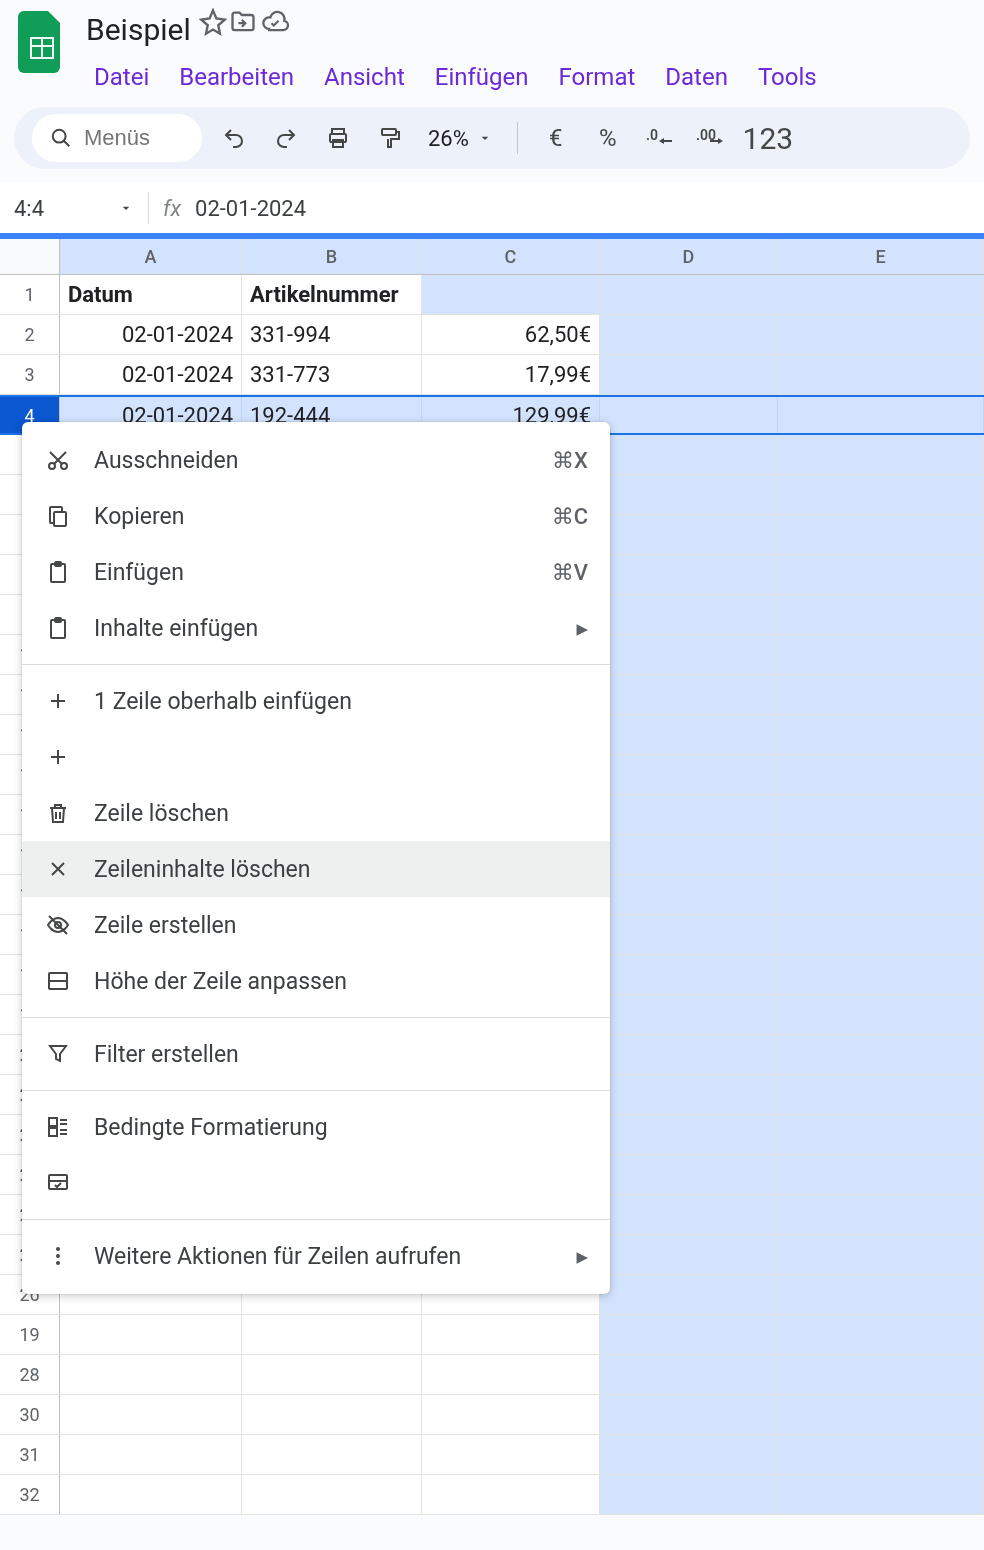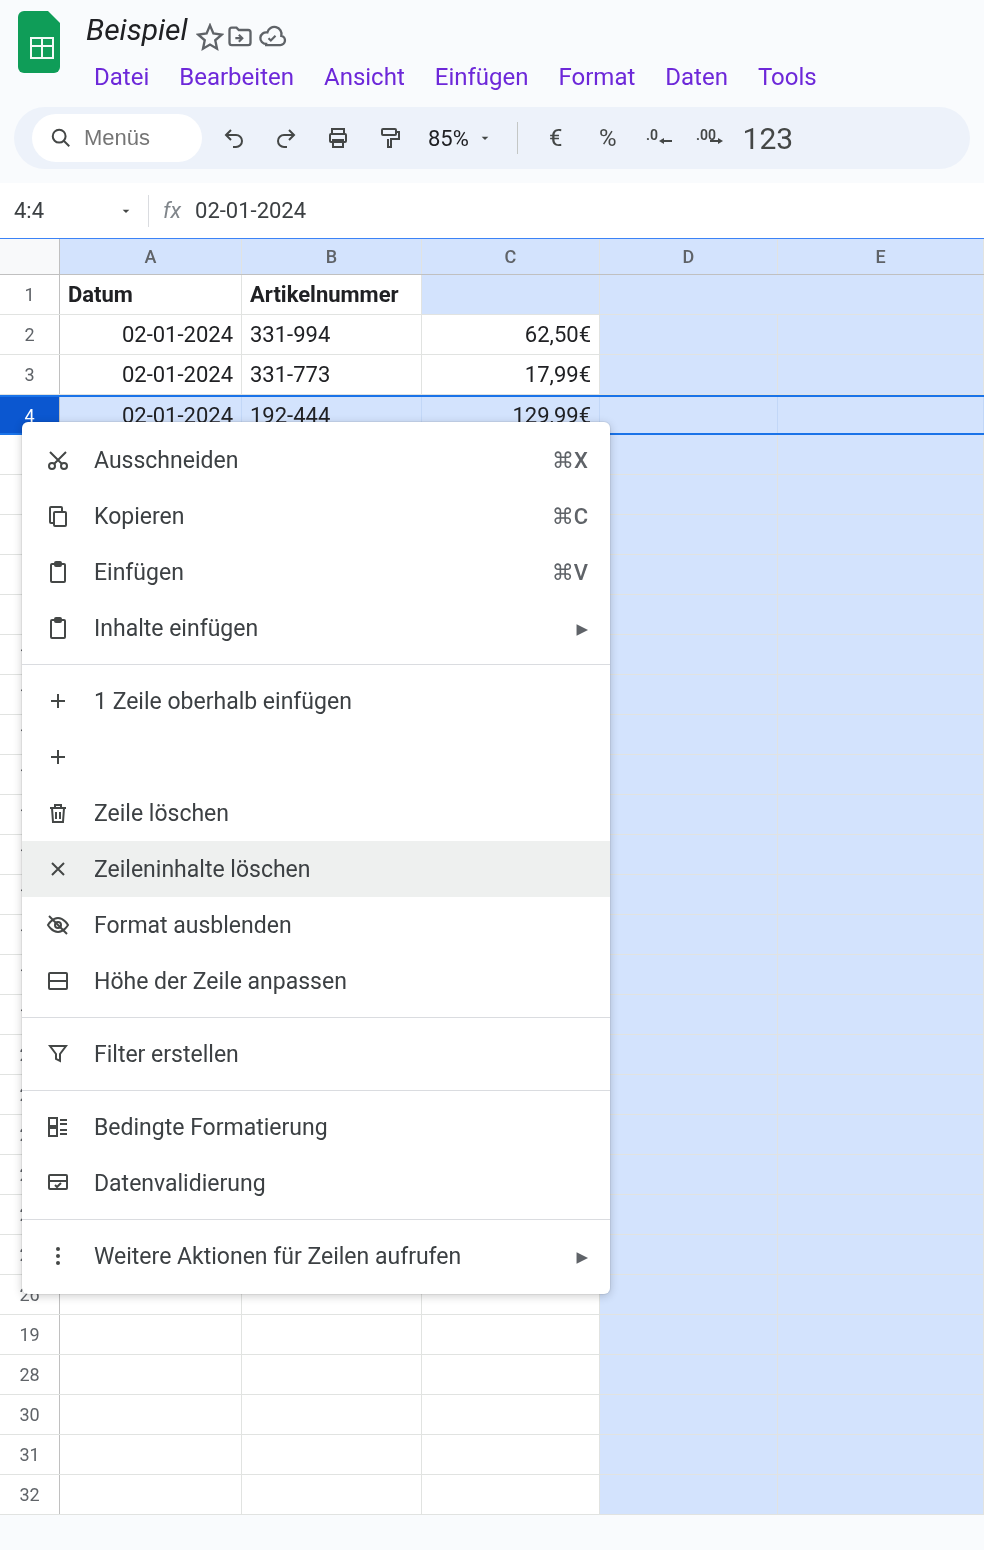--- a/index.html
+++ b/index.html
@@ -19,23 +19,22 @@
 .doc-icon {
   width: 52px;
   height: 68px;
   margin-right: 12px;
   display: flex;
   align-items: center;
   justify-content: center;
 }
 .title-row {
   display: flex;
-  align-items: flex-end;
+  align-items: flex-start;
   gap: 2px;
-  font-style: italic;
 }
 .doc-title {
   font-size: 30px;
   font-weight: 400;
   color: #202124;
   padding: 4px 6px;
 }
 .title-icon { color: #5f6368; display:flex; align-items:center; }
 .menubar {
   display: flex;
@@ -76,21 +75,21 @@
   background: transparent;
   width: 80px;
 }
 .tb-btn { width: 40px; height:40px; display:flex; align-items:center; justify-content:center; color:#444746; border-radius:6px; }
 .tb-sep { width:1px; height:32px; background:#c4c7c5; margin:0 6px;}
 .zoom { font-size:22px; color:#202124; display:flex; align-items:center; gap:8px; padding:0 6px;}
 .namebox-row {
   display:flex;
   align-items:center;
   height:56px;
-  border-bottom:1px solid #3b82f6;
+  border-bottom:6px solid #3b82f6;
   background:#fff;
   margin-top:14px;
 }
 .namebox {
   width:148px;
   padding:0 14px;
   font-size:22px;
   color:#3c4043;
   display:flex;
   align-items:center;
@@ -240,21 +239,21 @@
         <rect x="7" y="14" width="10" height="7"></rect>
       </svg>
     </div>
   <div class="tb-btn">
       <svg width="24" height="24" viewBox="0 0 24 24" fill="none" stroke="#444746" stroke-width="2">
         <rect x="4" y="3" width="14" height="6" rx="1"></rect>
         <path d="M18 6h3v7h-8v8h-3v-8"></path>
       </svg>
     </div>
   <div class="zoom">
-      <span>85%</span>
+      <span>26%</span>
       <svg width="16" height="16" viewBox="0 0 24 24" fill="#444746">
         <path d="M7 10l5 5 5-5z"></path>
       </svg>
     </div>
   <div class="tb-sep"></div>
   <div class="tb-btn" style="font-size:24px;">€</div>
   <div class="tb-btn" style="font-size:24px;">%</div>
   <div class="tb-btn">
       <svg width="28" height="24" viewBox="0 0 28 24" fill="#444746">
         <text x="0" y="14" font-size="14" font-weight="600">.0</text>
@@ -619,21 +618,21 @@
     <span class="cm-label">Zeileninhalte löschen</span>
   </div>
   <div class="cm-item">
     <span class="cm-icon">
         <svg width="24" height="24" viewBox="0 0 24 24" fill="none" stroke="#444746" stroke-width="2">
           <path d="M2 12s4-7 10-7 10 7 10 7-4 7-10 7-10-7-10-7z"></path>
           <circle cx="12" cy="12" r="3"></circle>
           <path d="M3 3l18 18"></path>
         </svg>
       </span>
-    <span class="cm-label">Format ausblenden</span>
+    <span class="cm-label">Zeile erstellen</span>
   </div>
   <div class="cm-item">
     <span class="cm-icon">
         <svg width="24" height="24" viewBox="0 0 24 24" fill="none" stroke="#444746" stroke-width="2">
           <rect x="3" y="4" width="18" height="16" rx="1"></rect>
           <path d="M3 12h18"></path>
         </svg>
       </span>
     <span class="cm-label">Höhe der Zeile anpassen</span>
   </div>
@@ -657,21 +656,20 @@
       </span>
     <span class="cm-label">Bedingte Formatierung</span>
   </div>
   <div class="cm-item">
     <span class="cm-icon">
         <svg width="24" height="24" viewBox="0 0 24 24" fill="none" stroke="#444746" stroke-width="2">
           <rect x="3" y="4" width="18" height="14" rx="1"></rect>
           <path d="M3 10h18M9 14l2 2 4-4"></path>
         </svg>
       </span>
-    <span class="cm-label">Datenvalidierung</span>
   </div>
   <div class="cm-sep"></div>
   <div class="cm-item">
     <span class="cm-icon">
         <svg width="24" height="24" viewBox="0 0 24 24" fill="#444746">
           <circle cx="12" cy="5" r="2"></circle>
           <circle cx="12" cy="12" r="2"></circle>
           <circle cx="12" cy="19" r="2"></circle>
         </svg>
       </span>

